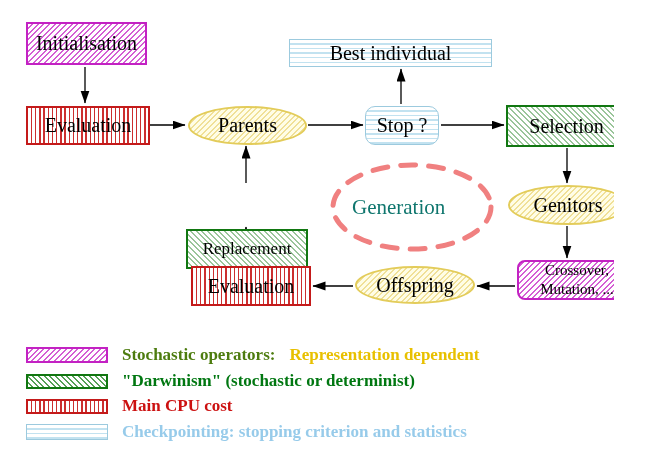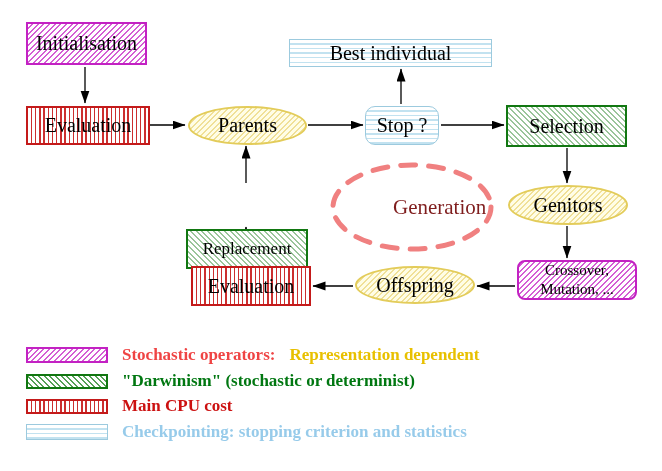--- a/index.html
+++ b/index.html
@@ -2,21 +2,20 @@
 <html><head>
 <meta charset="utf-8">
 <style>
   html,body{margin:0;padding:0;background:#ffffff;}
   #canvas{
     position:relative;
     width:614px;height:471px;
     background:#ffffff;
     font-family:"Liberation Serif","DejaVu Serif",serif;
     overflow:hidden;
-    padding-left:24px;
   }
   .node{
     position:absolute;
     box-sizing:border-box;
     display:flex;
     align-items:center;
     justify-content:center;
     text-align:center;
     color:#000;
     font-size:20px;
@@ -47,41 +46,40 @@
     border:2px solid #E3CC5A;
     border-radius:50%;
     background:repeating-linear-gradient(135deg,#FFFDE6 0px,#FFFDE6 2.6px,#F0E098 2.6px,#F0E098 4px);
   }
   .rounded{border-radius:10px;}
 
   #svg-layer{position:absolute;left:0;top:0;pointer-events:none;}
 
   .gen-label{
     position:absolute;
-    color:#7f1d1d;
+    color:#0f766e;
     font-size:21px;
     background:transparent;
-    margin-left:41px;
   }
   .small-label{font-size:17px;margin-top:44px;}
   .tiny-label{font-size:15px;line-height:19px;border-radius:8px;}
 
   
   .legend-row{position:absolute;left:26px;display:flex;align-items:center;}
   .legend-swatch{
     width:82px;height:16px;box-sizing:border-box;flex:0 0 82px;
   }
   .legend-text{
     margin-left:14px;
     font-size:17px;
     font-weight:700;
     white-space:nowrap;
   }
   .legend-text .seg2{margin-left:14px;}
-  .c-magenta{color:#ef4444;}
+  .c-magenta{color:#4d7c0f;}
   .c-gold{color:#E8C000;}
   .c-green{color:#007711;}
   .c-red{color:#CC1111;}
   .c-cyan{color:#97CBEA;}
 </style>
 </head>
 <body>
 
 <div id="canvas">
 

